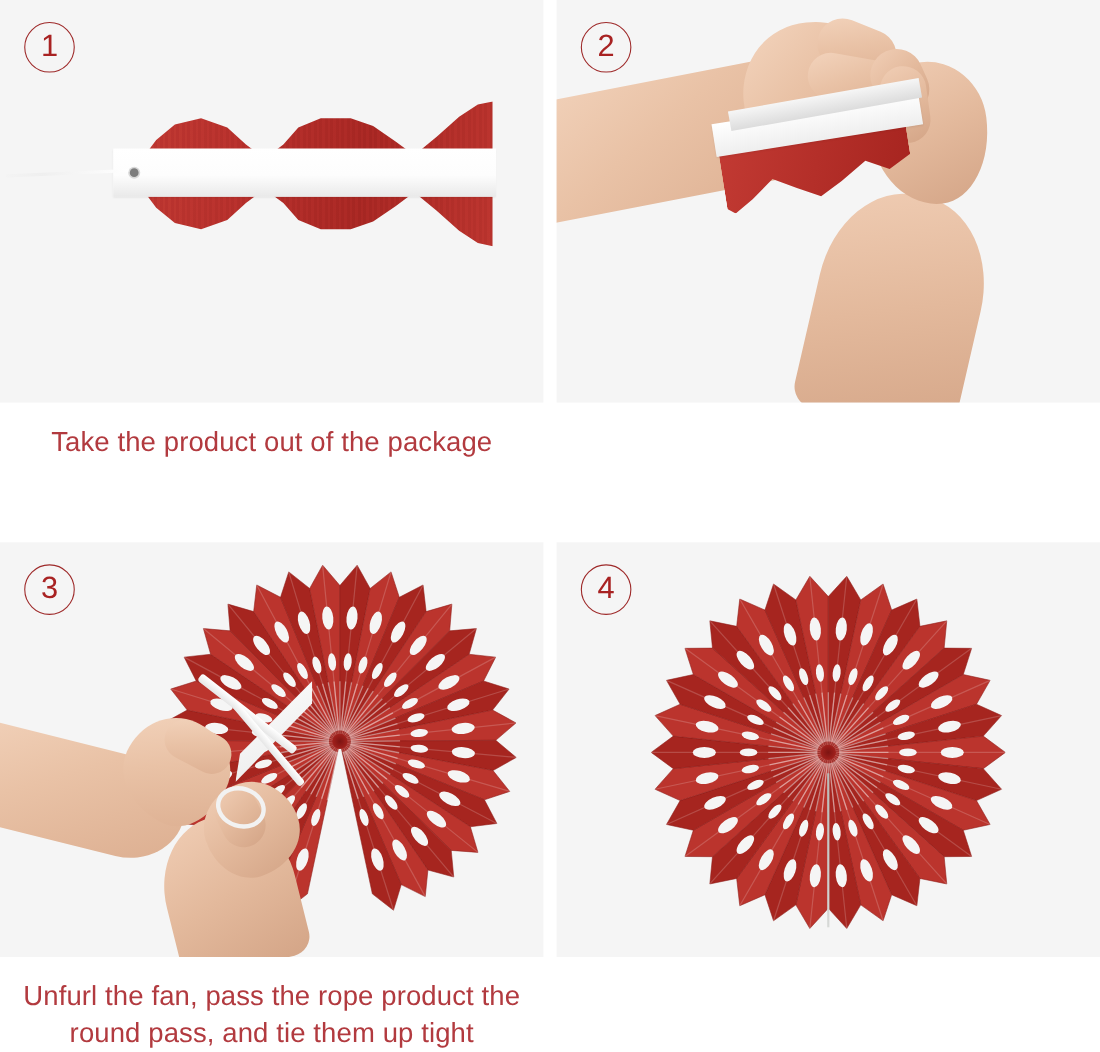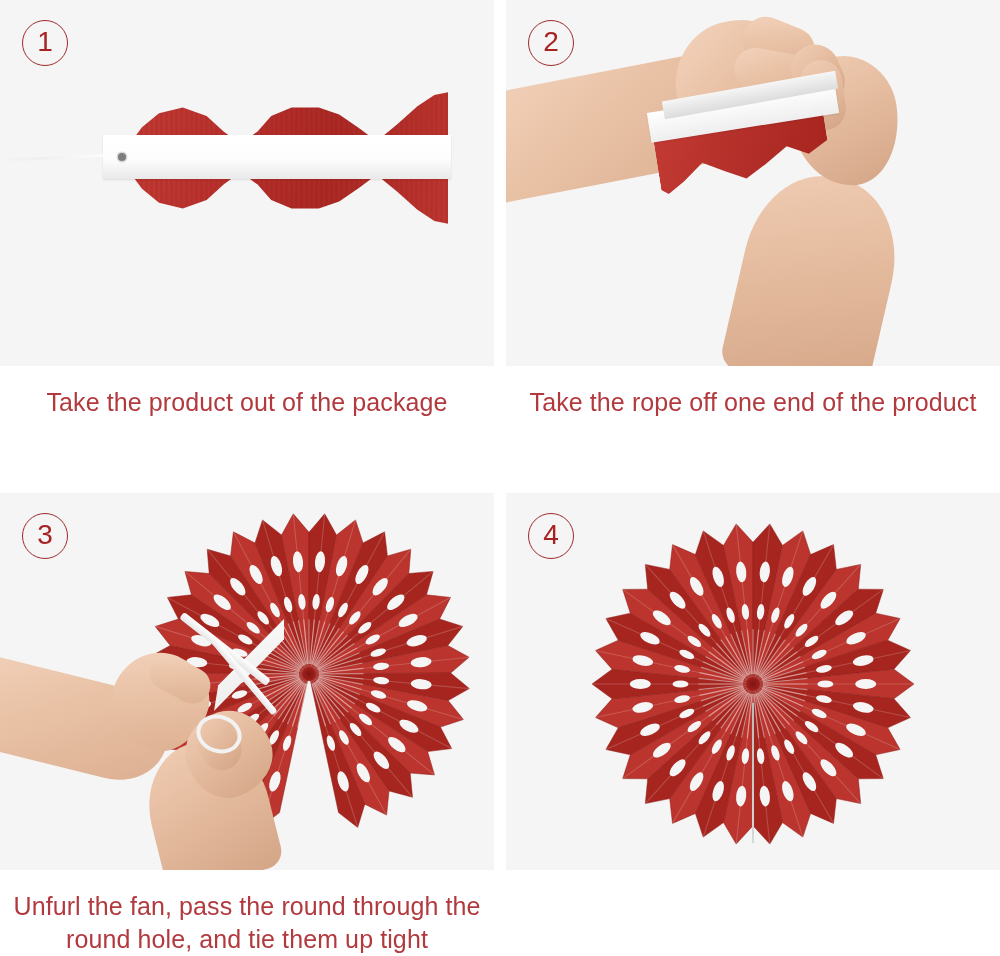--- a/index.html
+++ b/index.html
@@ -397,23 +397,20 @@
       <div class="s2-red"></div>
       <div class="s2-card"></div>
       <div class="s2-card-top"></div>
       <div class="s2-palm-l skin-a"></div>
       <div class="s2-thumb-l skin-a"></div>
       <div class="s2-fing-l skin-a"></div>
       <div class="s2-forearm-r skin-b"></div>
       <div class="s2-palm-r skin-b"></div>
       <div class="s2-thumb-r skin-b"></div>
       <div class="s2-fing-r skin-b"></div>
-    </div>
-    <div class="caption">
-      <span>Take the rope off one end of the product</span>
     </div>
   </div>
 
   <div class="step step-3">
     <div class="stage">
       <div class="badge">
         <span>3</span>
       </div>
 
       <div class="rosette s3-rosette" id="rosette3">
@@ -607,22 +604,22 @@
       <div class="s3-hand-l skin-a"></div>
       <div class="s3-fing-l skin-a"></div>
       <div class="s3-rope s3-rope-a"></div>
       <div class="s3-rope s3-rope-b"></div>
       <div class="s3-arm-r skin-b"></div>
       <div class="s3-hand-r skin-b"></div>
       <div class="s3-fing-r skin-b"></div>
       <div class="s3-loop"></div>
     </div>
     <div class="caption">
-      <span class="l2">Unfurl the fan, pass the round through the</span>
-      <span class="l2">round hole, and tie them up tight</span>
+      <span class="l2">Unfurl the fan, pass the rope product the</span>
+      <span class="l2">round pass, and tie them up tight</span>
     </div>
   </div>
 
   <div class="step step-4">
     <div class="stage">
       <div class="badge">
         <span>4</span>
       </div>
 
       <div class="rosette s4-rosette" id="rosette4">

